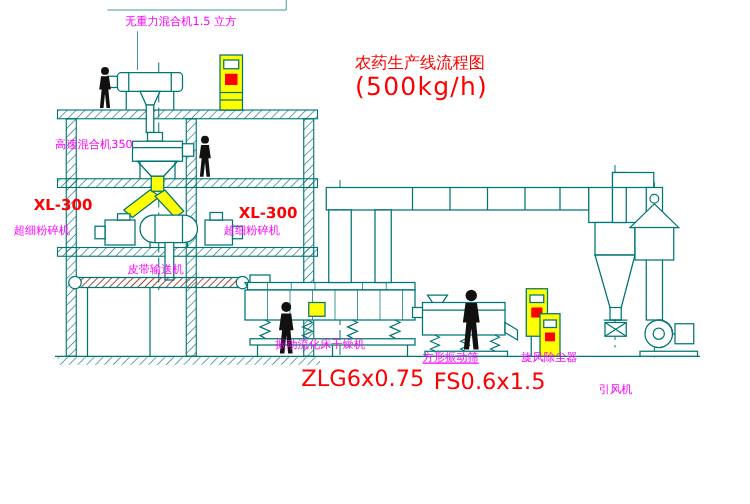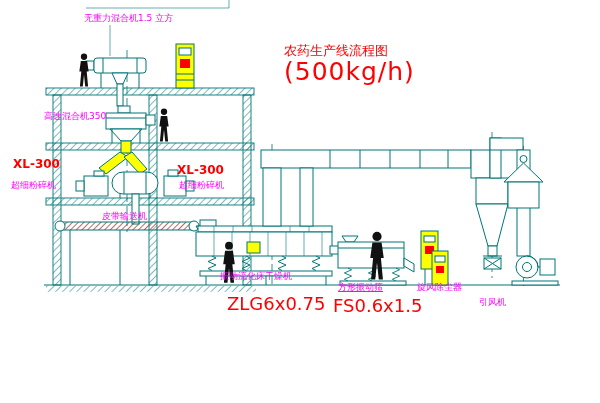--- a/index.html
+++ b/index.html
@@ -11,25 +11,25 @@
   .lnf {stroke:var(--line,#007575);stroke-width:1;fill:#fff;}
   .thin{stroke:var(--line,#007575);stroke-width:.6;fill:none;}
   .yel {stroke:var(--line,#007575);stroke-width:1;fill:var(--yellow,#ffff00);}
   .redf{fill:var(--red,#ff0000);stroke:none;}
   .hat {fill:url(#hatch);stroke:var(--line,#007575);stroke-width:.9;}
   .dash{stroke:var(--line,#007575);stroke-width:.8;fill:none;stroke-dasharray:8 4;}
   .blk {fill:var(--figure,#111111);}
   
   .lbl{position:absolute;white-space:nowrap;line-height:1.1;}
   .magenta{color:var(--magenta,#ff00ff);font-size:9px;}
-  .redtxt{color:var(--red,#ff0000);}
+  .redtxt{color:var(--red,#ff0000);margin-left:14px;}
   .model{font-size:18px;}
   .modelBig{font-size:12px;font-weight:bold;}
   .title{color:var(--red,#ff0000);font-size:13px;display:flex;align-items:baseline;}
-  .title .big{font-size:25px;letter-spacing:1px;}
+  .title .big{font-size:20px;letter-spacing:1px;}
 </style>
 </head>
 <body>
 
 <div class="stage">
 
 <svg width="600" height="403" viewBox="0 0 600 403">
   <defs>
     <pattern id="hatch" width="5" height="5" patternUnits="userSpaceOnUse" patternTransform="rotate(45)">
       <line x1="0" y1="0" x2="0" y2="5" style="stroke:var(--line,#007575);stroke-width:1"></line>
@@ -233,33 +233,33 @@
 
   <use href="#person" transform="translate(229,241) scale(1.16)"></use>
   <use href="#person" transform="translate(377,231) scale(1.35)"></use>
 </svg>
 
 <div class="lbl title" style="left:284px;top:44px;flex-direction:column;">
   <span>农药生产线流程图</span>
       <span class="big">(500kg/h)</span>
 </div>
 
-<div class="lbl magenta" style="left:84px;top:14px;">无重力混合机1.5 立方</div>
+<div class="lbl magenta" style="left:100px;top:14px;">无重力混合机1.5 立方</div>
 <div class="lbl magenta" style="left:44px;top:112px;">高速混合机350</div>
 
 <div class="lbl redtxt modelBig" style="left:13px;top:158px;">XL-300</div>
 <div class="lbl magenta" style="left:11px;top:181px;">超细粉碎机</div>
 
 <div class="lbl redtxt modelBig" style="left:177px;top:164px;">XL-300</div>
 <div class="lbl magenta" style="left:179px;top:181px;">超细粉碎机</div>
 
 <div class="lbl magenta" style="left:102px;top:212px;text-align:center;">皮带输送机</div>
 
 <div class="lbl magenta" style="left:220px;top:272px;">振动流化床干燥机</div>
 <div class="lbl redtxt model" style="left:227px;top:294px;">ZLG6x0.75</div>
 
 <div class="lbl magenta" style="left:338px;top:283px;text-decoration:underline;">方形振动筛</div>
 <div class="lbl redtxt model" style="left:333px;top:296px;">FS0.6x1.5</div>
 
 <div class="lbl magenta" style="left:417px;top:283px;">旋风除尘器</div>
-<div class="lbl magenta" style="left:479px;top:298px;">引风机</div>
+<div class="lbl magenta" style="left:479px;top:308px;">引风机</div>
 
 </div>
 
 </body></html>

